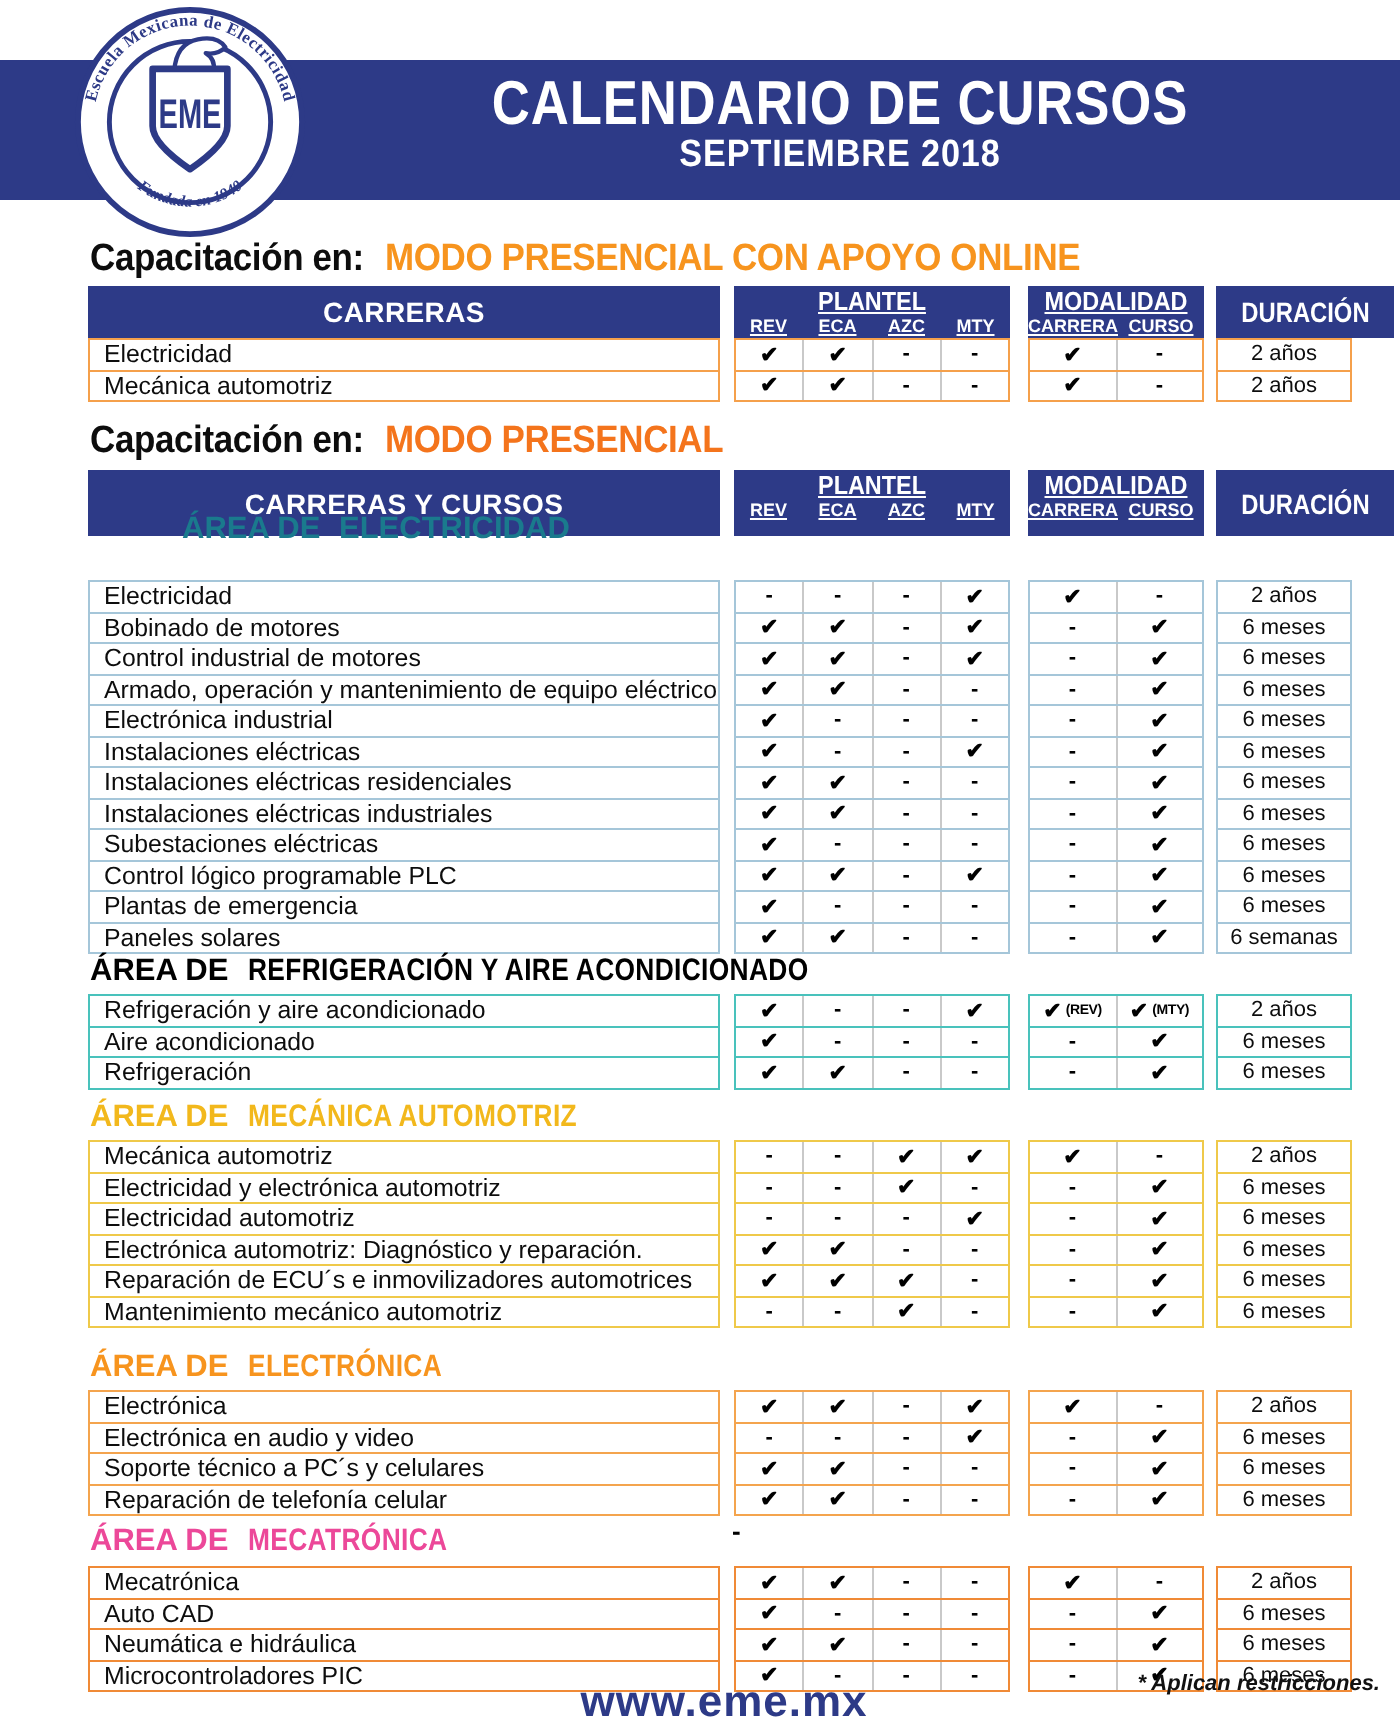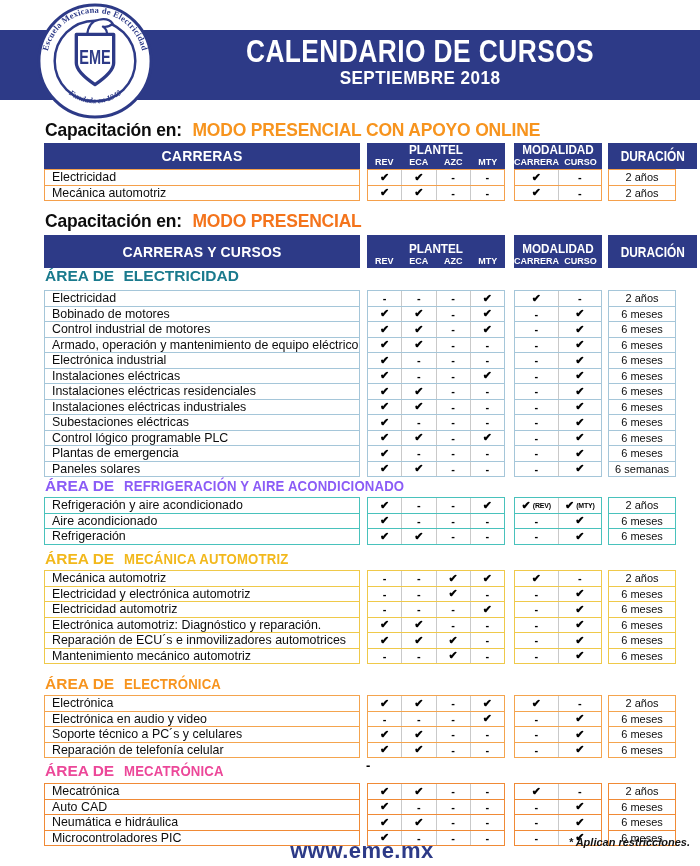--- a/index.html
+++ b/index.html
@@ -21,21 +21,21 @@
   .sec-heading .hp { font-size:19px; font-weight:800; color:#0d0d0d; letter-spacing:-.2px; }
   .sec-heading .hh { font-size:19px; font-weight:800; margin-left:7px; letter-spacing:-.2px; }
   .hh1 { color:var(--orange1); }
   .hh2 { color:var(--orange2); }
 
   
   .thead { position:absolute; left:44px; width:653px; display:flex; }
   .thead .hgap { flex:none; }
   .h-name { flex:none; width:316px; background:var(--navy); color:#fff; display:flex; align-items:center; justify-content:center;
             font-size:14px; font-weight:bold; letter-spacing:.2px;text-align:center; }
-  .h-group { flex:none; background:var(--navy); color:#fff; display:flex; flex-direction:column; justify-content:flex-end; padding:1px 0 2px; }
+  .h-group { flex:none; background:var(--navy); color:#fff; display:flex; flex-direction:column; justify-content:flex-start; padding:1px 0 2px;text-decoration:underline; }
   .h-plantel { width:138px; }
   .h-mod { width:88px; }
   .h-label { text-align:center; font-size:13px; font-weight:bold; line-height:13px; transform:scaleX(.9); white-space:nowrap; }
   .h-subs { display:flex; margin-top:1px; }
   .h-subs span { flex:1; text-align:center; font-size:9px; font-weight:bold; line-height:10px; }
   .h-dur { flex:none; width:89px; background:var(--navy); color:#fff; display:flex; align-items:center; justify-content:center; }
   .h-dur span { font-size:14px; font-weight:bold; transform:scaleX(.85); white-space:nowrap; }
   .t1 { top:143px; height:26px; }
   .t2 { top:235px; height:33px; }
 
@@ -193,21 +193,21 @@
       <span>CURSO</span>
     </div>
   </div>
   <div class="hgap" style="width:6px"></div>
   <div class="h-dur">
       <span>DURACIÓN</span>
     </div>
 </div>
 
 <div>
-  <div class="area-title" style="top: 267px; color: rgb(26, 122, 141);">
+  <div class="area-title" style="top: 256px; color: rgb(26, 122, 141); margin-left: 46px;">
     <span class="ap">ÁREA DE</span>
     <span class="at">ELECTRICIDAD</span>
   </div>
   <div class="rows area-rows" style="top: 290px; --bc: #A5C6D9;">
       <div class="row">
         <div class="c-name">Electricidad</div>
         <div class="rgap" style="width: 7px;"></div>
         <div class="c-group c-plantel">
           <div class="cell">-</div>
           <div class="cell">-</div>
@@ -406,21 +406,21 @@
           <div class="cell">-</div>
           <div class="cell">✔</div>
         </div>
         <div class="rgap" style="width: 6px;"></div>
         <div class="c-dur">6 semanas</div>
       </div>
     </div>
 </div>
 
 <div>
-  <div class="area-title" style="top: 477px; color: #8b5cf6;">
+  <div class="area-title" style="top: 477px; color: #000000;">
     <span class="ap">ÁREA DE</span>
     <span class="at cond">REFRIGERACIÓN Y AIRE ACONDICIONADO</span>
   </div>
   <div class="rows area-rows" style="top: 497px; --bc: #49C2BC;">
       <div class="row">
         <div class="c-name">Refrigeración y aire acondicionado</div>
         <div class="rgap" style="width: 7px;"></div>
         <div class="c-group c-plantel">
           <div class="cell">✔</div>
           <div class="cell">-</div>

